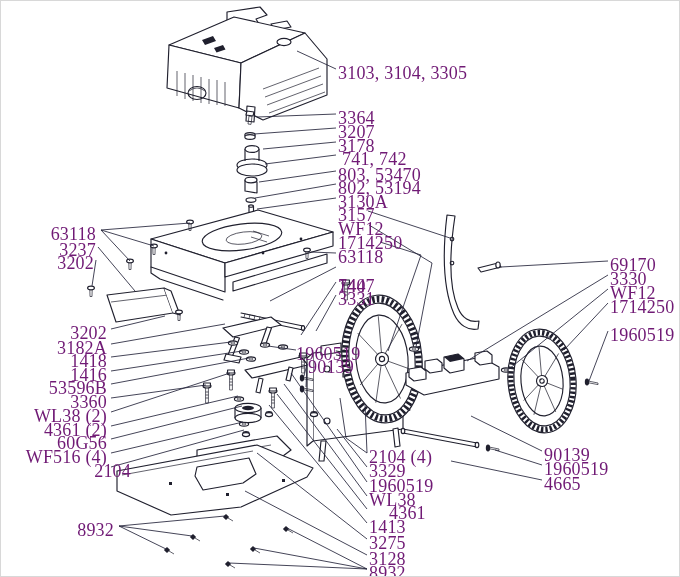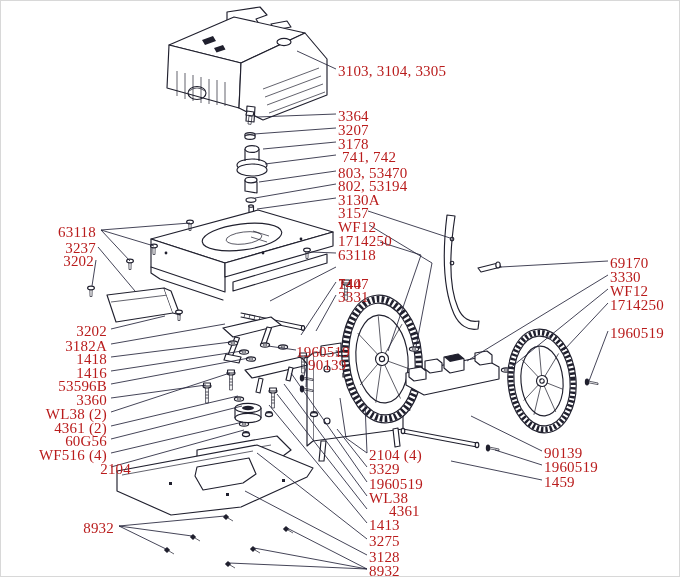--- a/index.html
+++ b/index.html
@@ -3,21 +3,21 @@
 <meta charset="utf-8">
 <style>
   html,body{margin:0;padding:0;background:#fff;}
   .stage{
     position:relative;width:680px;height:577px;background:#fff;
     border:1px solid #d8d8d8;box-sizing:border-box;overflow:hidden;
     font-family:"Liberation Serif", serif;
   }
   .art{position:absolute;left:0;top:0;}
   .lbl{
-    position:absolute;font-size:15px;line-height:1.05;color:#b91c1c;
+    position:absolute;font-size:18px;line-height:1.05;color:#701a75;
     white-space:nowrap;letter-spacing:.2px;
   }
   .ra{text-align:right;}
   svg *{vector-effect:none;}
   .ln{stroke:#23233a;stroke-width:.85;fill:none;}
   .p{stroke:#20202e;stroke-width:1.15;fill:none;stroke-linejoin:round;stroke-linecap:round;}
   .pw{stroke:#20202e;stroke-width:1.15;fill:#ffffff;stroke-linejoin:round;}
   .k{fill:#20202e;stroke:none;}
   .thin{stroke:#20202e;stroke-width:.7;fill:none;}
   .tread{stroke:#20202e;fill:none;}
@@ -359,21 +359,21 @@
   <div class="lbl" style="left:307px;top:357px">90139</div>
 
   <div class="lbl" style="left:609px;top:255px">69170</div>
   <div class="lbl" style="left:609px;top:269px">3330</div>
   <div class="lbl" style="left:609px;top:283px">WF12</div>
   <div class="lbl" style="left:609px;top:297px">1714250</div>
   <div class="lbl" style="left:609px;top:325px">1960519</div>
 
   <div class="lbl" style="left:543px;top:445px">90139</div>
   <div class="lbl" style="left:543px;top:459px">1960519</div>
-  <div class="lbl" style="left:543px;top:474px">1459</div>
+  <div class="lbl" style="left:543px;top:474px">4665</div>
 
   <div class="lbl" style="left:368px;top:447px">2104 (4)</div>
   <div class="lbl" style="left:368px;top:461px">3329</div>
   <div class="lbl" style="left:368px;top:476px">1960519</div>
   <div class="lbl" style="left:368px;top:490px">WL38</div>
   <div class="lbl" style="left:388px;top:503px">4361</div>
   <div class="lbl" style="left:368px;top:517px">1413</div>
   <div class="lbl" style="left:368px;top:533px">3275</div>
   <div class="lbl" style="left:368px;top:549px">3128</div>
   <div class="lbl" style="left:368px;top:563px">8932</div>

